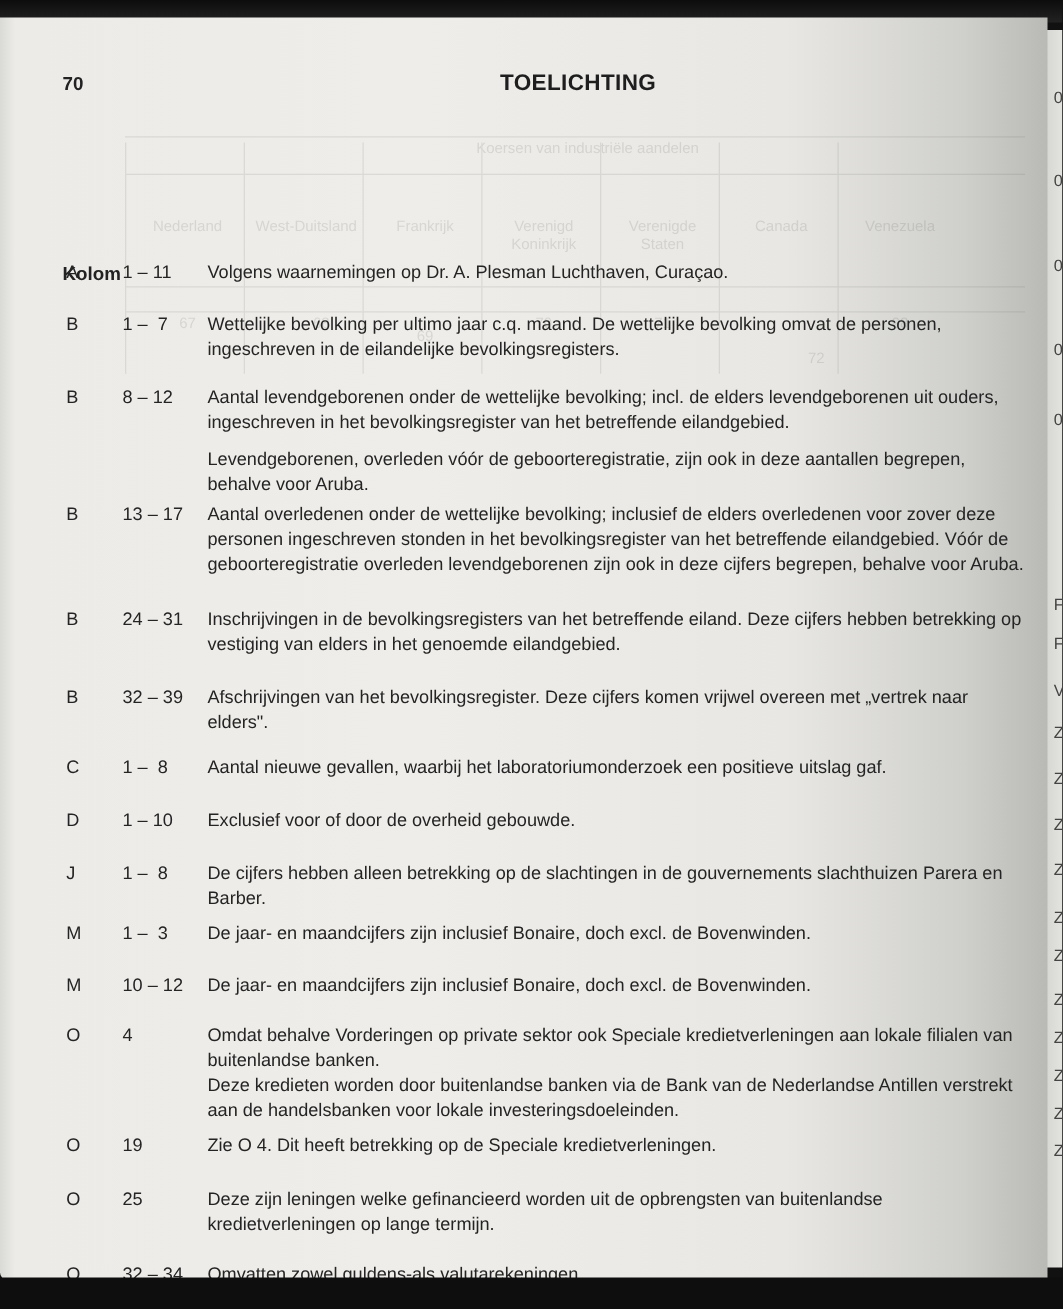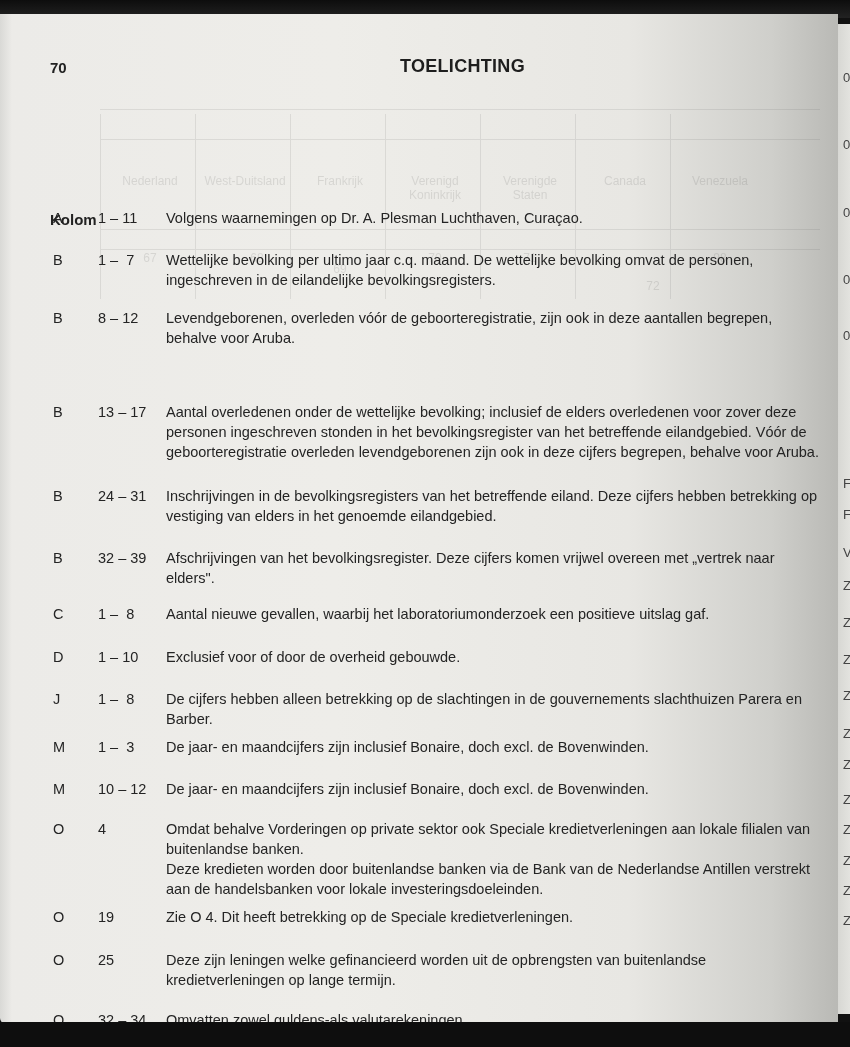--- a/index.html
+++ b/index.html
@@ -86,20 +86,21 @@
     <span class="edge-char" style="top: 883px;">Z</span>
     <span class="edge-char" style="top: 913px;">Z</span>
   </div>
 
 <div class="page">
   <div class="ghost-table">
     <div class="gline-h" style="top:20px"></div>
     <div class="gline-h" style="top:50px"></div>
     <div class="gline-h" style="top:140px"></div>
     <div class="gline-h" style="top:160px"></div>
+    <div class="ghead" style="left:240px;width:260px;top:22px">Koersen van industriële aandelen</div>
     <div id="ghost-cols">
         <div class="ghead" style="left: 5px; top: 85px;">Nederland</div>
         <div class="gline-v" style="left: 0px;"></div>
         <div class="ghead" style="left: 5px; top: 162px;">67</div>
         <div class="ghead" style="left: 100px; top: 85px;">West-Duitsland</div>
         <div class="gline-v" style="left: 95px;"></div>
         <div class="ghead" style="left: 112px; top: 162px;">68</div>
         <div class="ghead" style="left: 195px; top: 85px;">Frankrijk</div>
         <div class="gline-v" style="left: 190px;"></div>
         <div class="ghead" style="left: 195px; top: 162px; margin-top: 11px;">69</div>
@@ -134,20 +135,21 @@
         <span class="letter">B</span>
         <span class="range">1 –  7</span>
         <div class="text">
           <p>Wettelijke bevolking per ultimo jaar c.q. maand. De wettelijke bevolking omvat de personen, ingeschreven in de eilandelijke bevolkingsregisters.</p>
         </div>
       </div>
       <div class="entry" style="top: 294px;">
         <span class="letter">B</span>
         <span class="range">8 – 12</span>
         <div class="text">
+          <p>Aantal levendgeborenen onder de wettelijke bevolking; incl. de elders levendgeborenen uit ouders, ingeschreven in het bevolkingsregister van het betreffende eilandgebied.</p>
           <p class="spaced">Levendgeborenen, overleden vóór de geboorteregistratie, zijn ook in deze aantallen begrepen, behalve voor Aruba.</p>
         </div>
       </div>
       <div class="entry" style="top: 388px;">
         <span class="letter">B</span>
         <span class="range">13 – 17</span>
         <div class="text">
           <p>Aantal overledenen onder de wettelijke bevolking; inclusief de elders overledenen voor zover deze personen ingeschreven stonden in het bevolkingsregister van het betreffende eilandgebied. Vóór de geboorteregistratie overleden levendgeborenen zijn ook in deze cijfers begrepen, behalve voor Aruba.</p>
         </div>
       </div>

